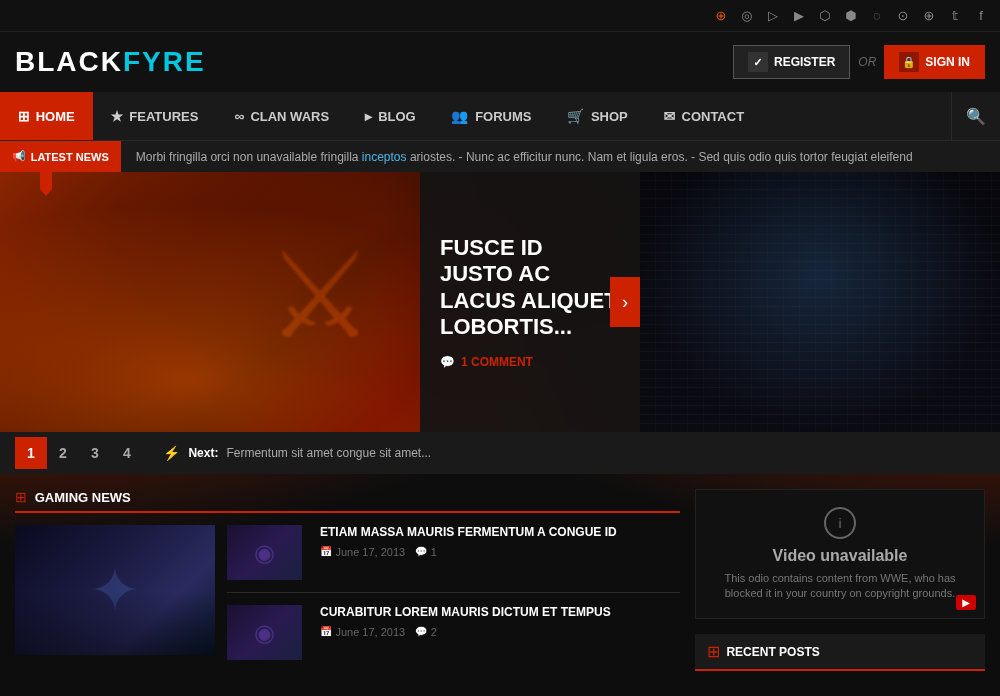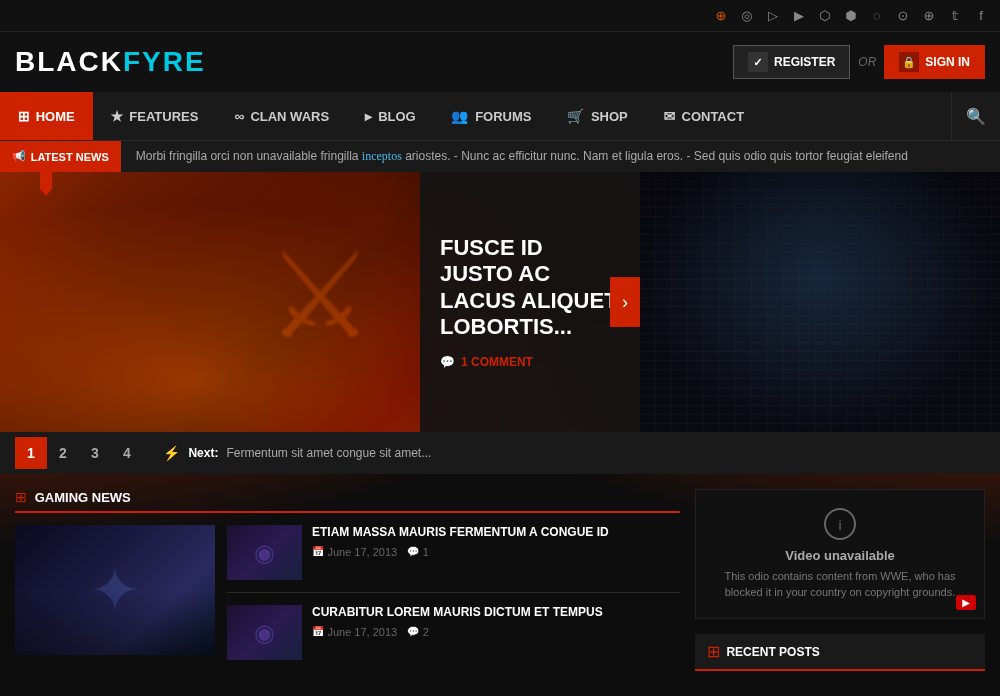--- a/index.html
+++ b/index.html
@@ -180,21 +180,21 @@
       gap: 5px;
       white-space: nowrap;
       min-width: 120px;
     }
     .ticker-text {
       color: #aaa;
       font-size: 12px;
       padding: 0 15px;
       white-space: nowrap;
     }
-    .ticker-text a { color: #4db8e8; text-decoration: none; font-family: Liberation Serif, serif; }
+    .ticker-text a { color: #4db8e8; text-decoration: none; }
 
     
     .slider-section {
       position: relative;
       height: 260px;
       display: flex;
       background: #111;
       margin: 0;
     }
 
@@ -445,21 +445,21 @@
 
     .news-list {
       flex: 1;
       display: flex;
       flex-direction: column;
       gap: 12px;
     }
 
     .news-item {
       display: flex;
-      gap: 10px;
+      gap: 18px;
       border-bottom: 1px solid #2a2a2a;
       padding-bottom: 12px;
     }
     .news-item:last-child { border-bottom: none; padding-bottom: 0; }
 
     .news-thumb {
       width: 75px;
       height: 55px;
       flex-shrink: 0;
       background: linear-gradient(135deg, #1a1030 0%, #2a1a50 50%, #1a2040 100%);
@@ -518,21 +518,21 @@
       border-radius: 50%;
       display: flex;
       align-items: center;
       justify-content: center;
       color: #666;
       font-size: 14px;
       margin: 0 auto 8px;
     }
     .video-title {
       color: #aaa;
-      font-size: 13px;
+      font-size: 16px;
       font-weight: bold;
       margin-bottom: 6px;
     }
     .video-desc {
       color: #777;
       font-size: 11px;
       line-height: 1.4;
       text-align: center;
     }
     .yt-icon {

